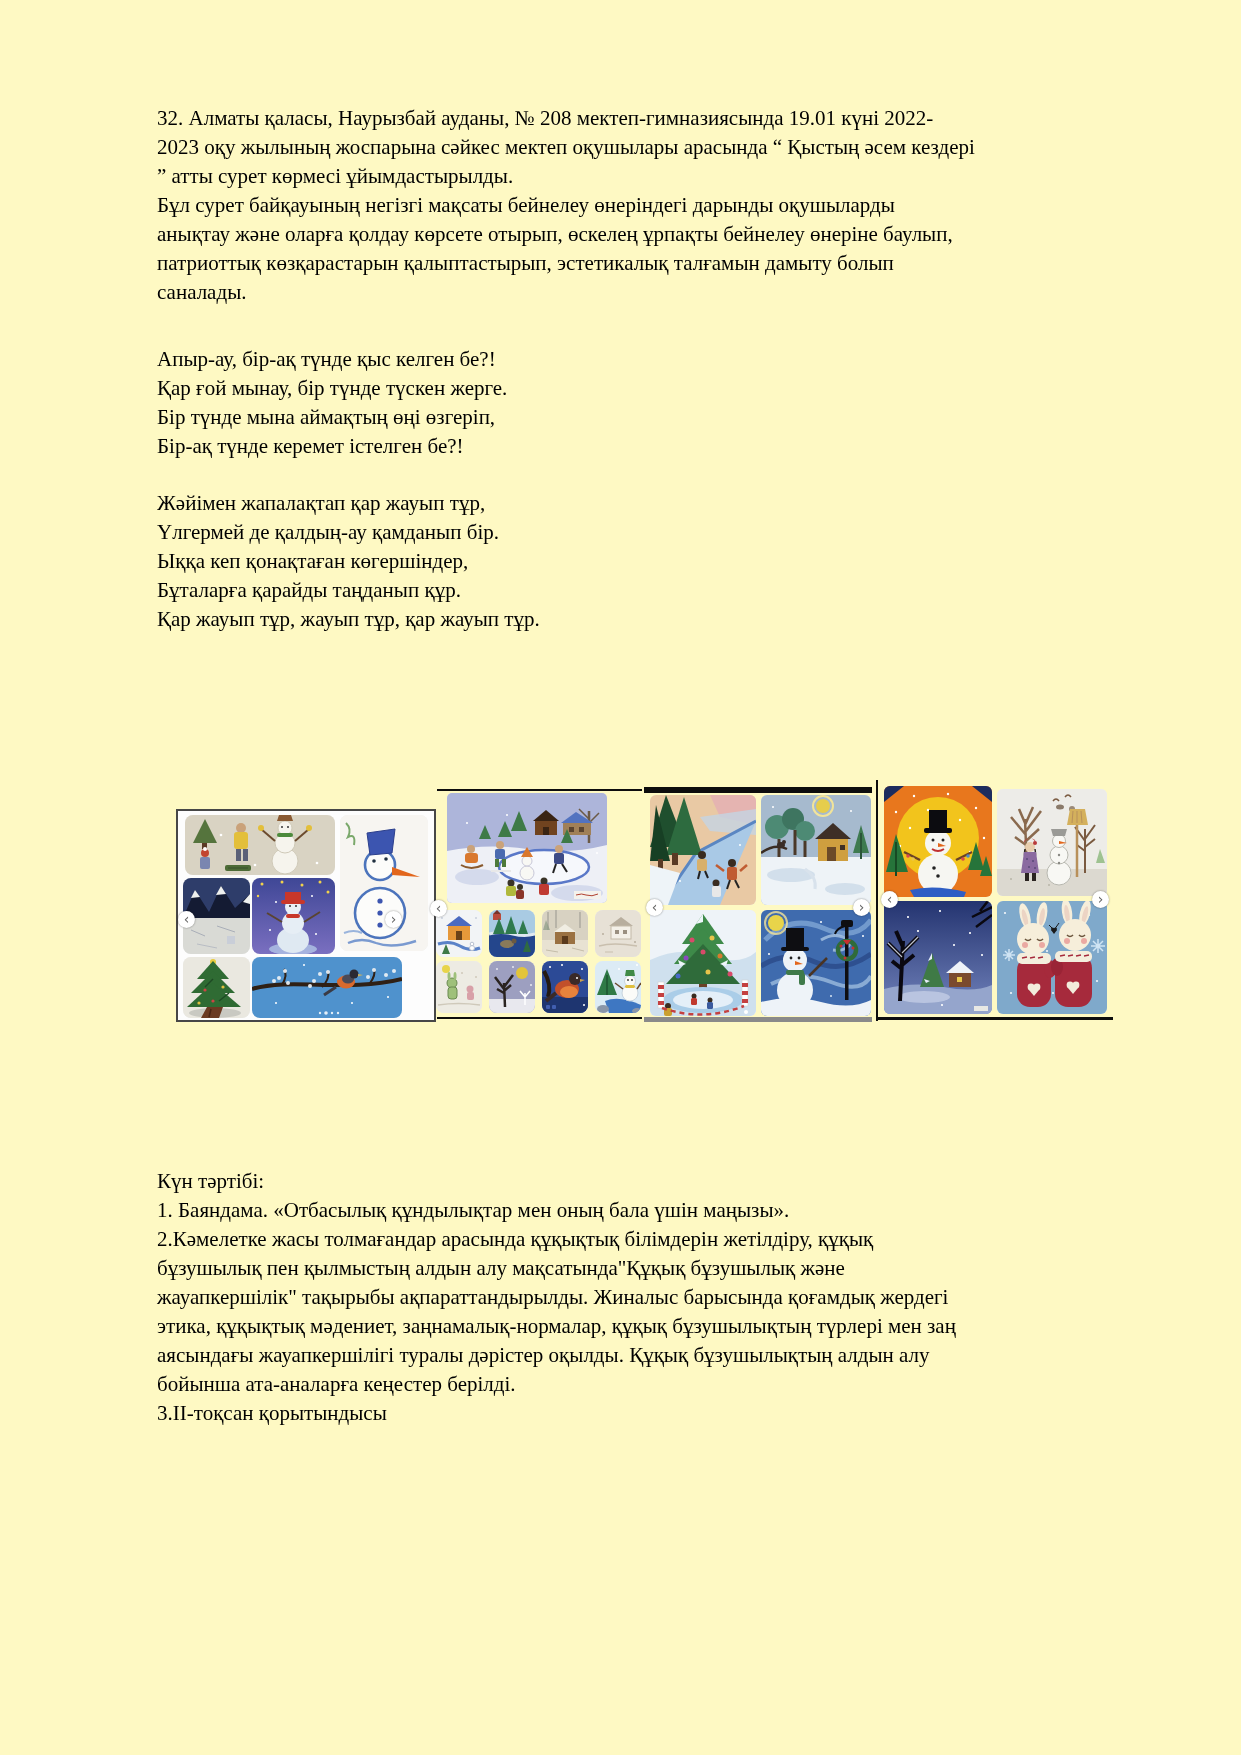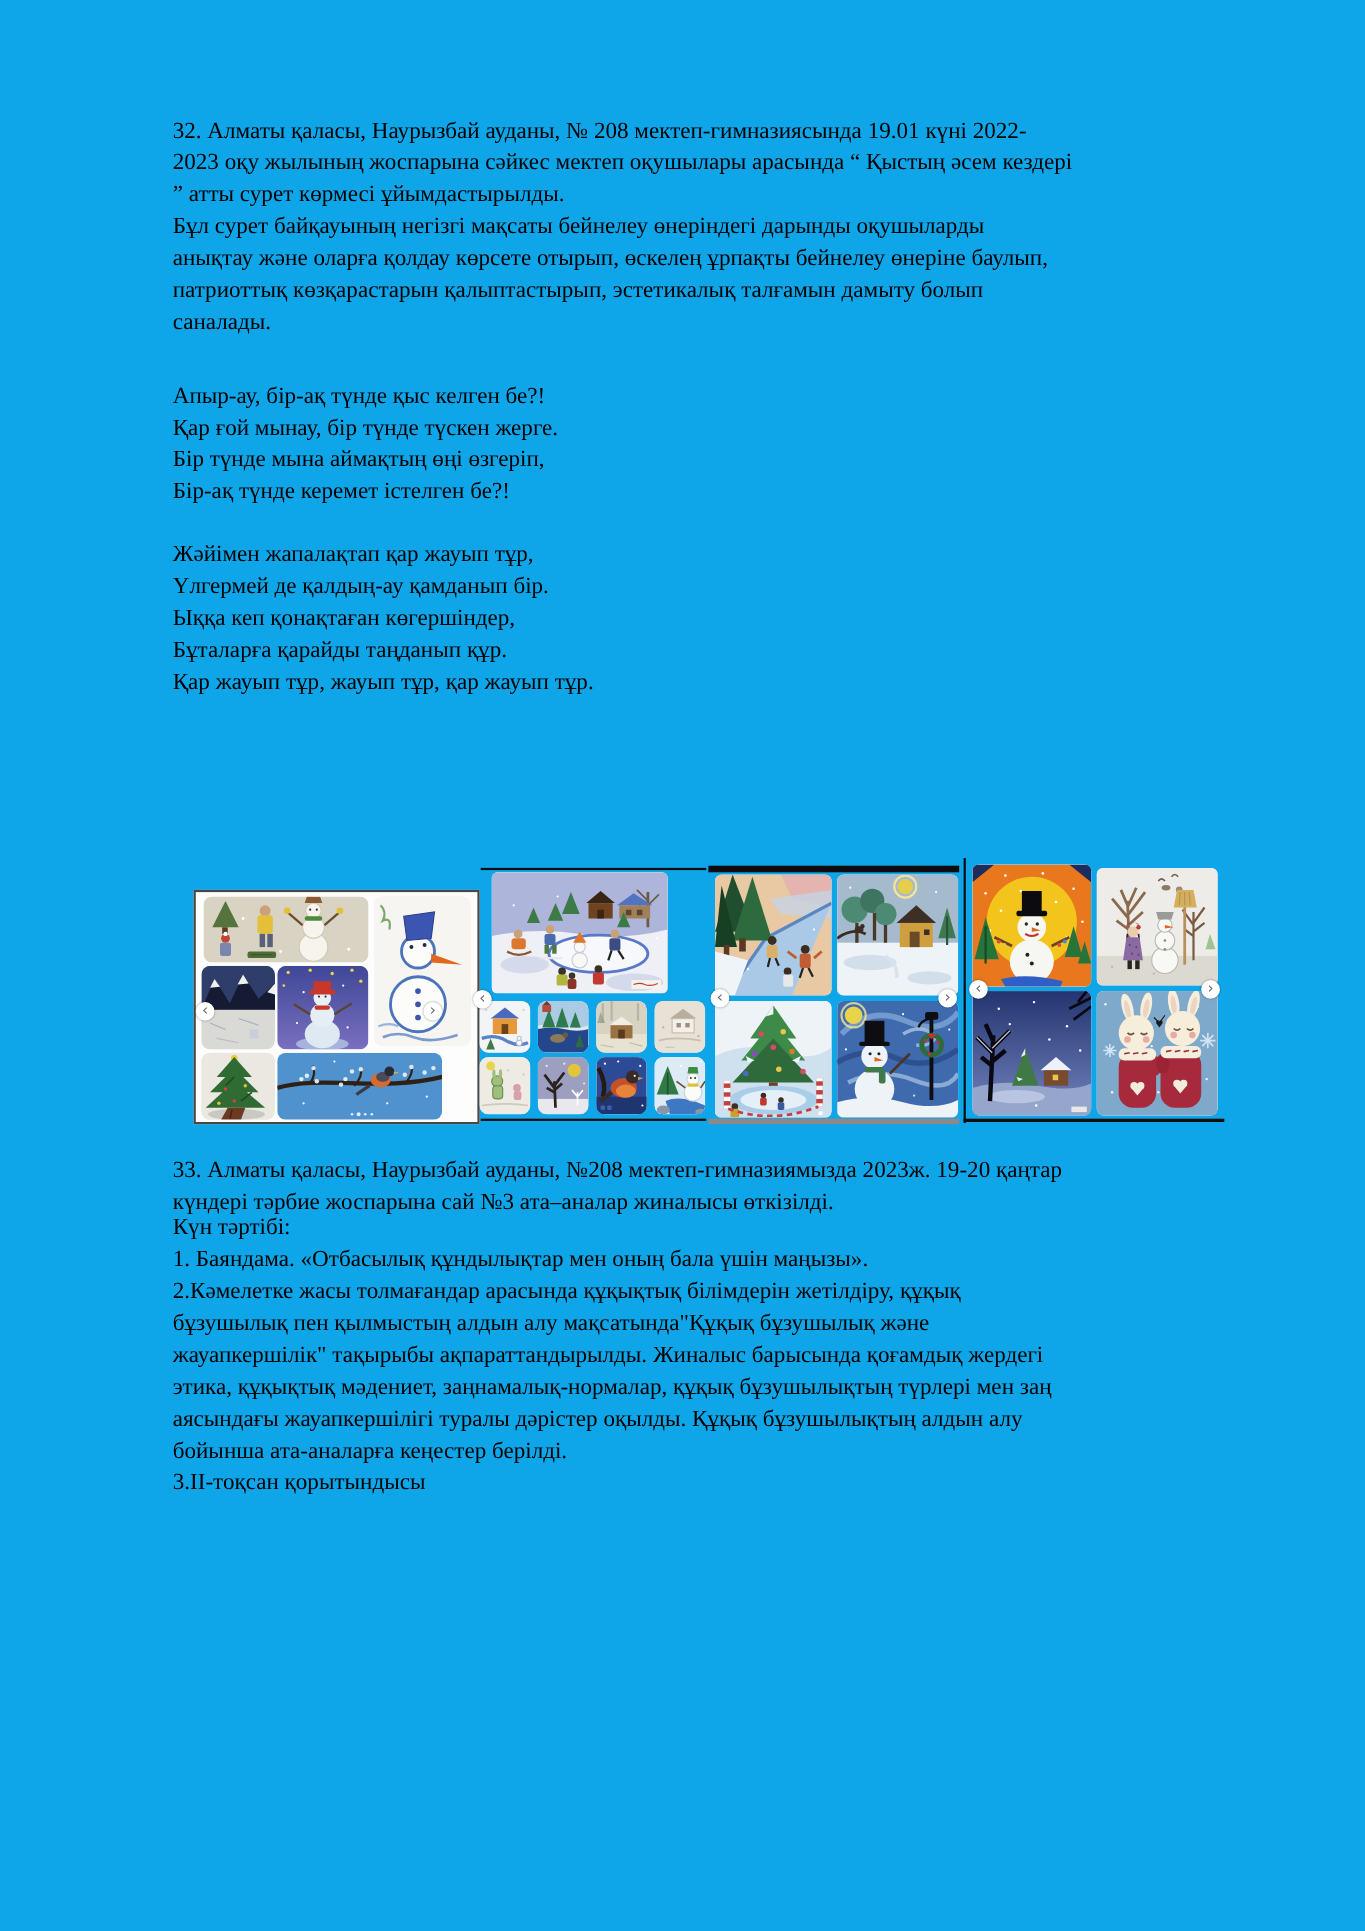--- a/index.html
+++ b/index.html
@@ -1,17 +1,17 @@
 <!DOCTYPE html>
 <html><head>
 <meta charset="utf-8">
 <title>Document page</title>
 <style>
   html,body{margin:0;padding:0;background:#ffffff;}
-  .page{position:relative;width:1241px;height:1755px;background:#0ea5e9;overflow:hidden;
+  .page{position:relative;width:1241px;height:1755px;background:#fef9c3;overflow:hidden;
         font-family:"Liberation Serif","DejaVu Serif",serif;color:#000;}
   .tb{position:absolute;left:157px;width:960px;font-size:21px;line-height:29px;
       white-space:pre-line;letter-spacing:0;}
   
   .art{position:absolute;border-radius:8px;overflow:hidden;background:#eee;}
   .art svg{display:block;width:100%;height:100%;}
   .frame{position:absolute;border:2px solid #474747;background:#fdfdfd;}
   .hline{position:absolute;background:#0d0d0d;}
   .vline{position:absolute;background:#0d0d0d;}
   .arrow{position:absolute;width:17px;height:17px;border-radius:50%;background:#fff;
@@ -32,23 +32,21 @@
 саналады.</div>
   <div class="tb" style="top:345px">Апыр-ау, бір-ақ түнде қыс келген бе?!
 Қар ғой мынау, бір түнде түскен жерге.
 Бір түнде мына аймақтың өңі өзгеріп,
 Бір-ақ түнде керемет істелген бе?!</div>
   <div class="tb" style="top:489px">Жәйімен жапалақтап қар жауып тұр,
 Үлгермей де қалдың-ау қамданып бір.
 Ыққа кеп қонақтаған көгершіндер,
 Бұталарға қарайды таңданып құр.
 Қар жауып тұр, жауып тұр, қар жауып тұр.</div>
-  <div class="tb" style="top:1049px">33. Алматы қаласы, Наурызбай ауданы, №208 мектеп-гимназиямызда 2023ж. 19-20 қаңтар
-күндері тәрбие жоспарына сай №3 ата–аналар жиналысы өткізілді.</div>
-  <div class="tb" style="top:1101px">Күн тәртібі:
+  <div class="tb" style="top:1167px">Күн тәртібі:
 1. Баяндама. «Отбасылық құндылықтар мен оның бала үшін маңызы».
 2.Кәмелетке жасы толмағандар арасында құқықтық білімдерін жетілдіру, құқық
 бұзушылық пен қылмыстың алдын алу мақсатында"Құқық бұзушылық және
 жауапкершілік" тақырыбы ақпараттандырылды. Жиналыс барысында қоғамдық жердегі
 этика, құқықтық мәдениет, заңнамалық-нормалар, құқық бұзушылықтың түрлері мен заң
 аясындағы жауапкершілігі туралы дәрістер оқылды. Құқық бұзушылықтың алдын алу
 бойынша ата-аналарға кеңестер берілді.
 3.II-тоқсан қорытындысы</div>
 
   <div class="frame" style="left:176px;top:809px;width:256px;height:209px;"></div>

